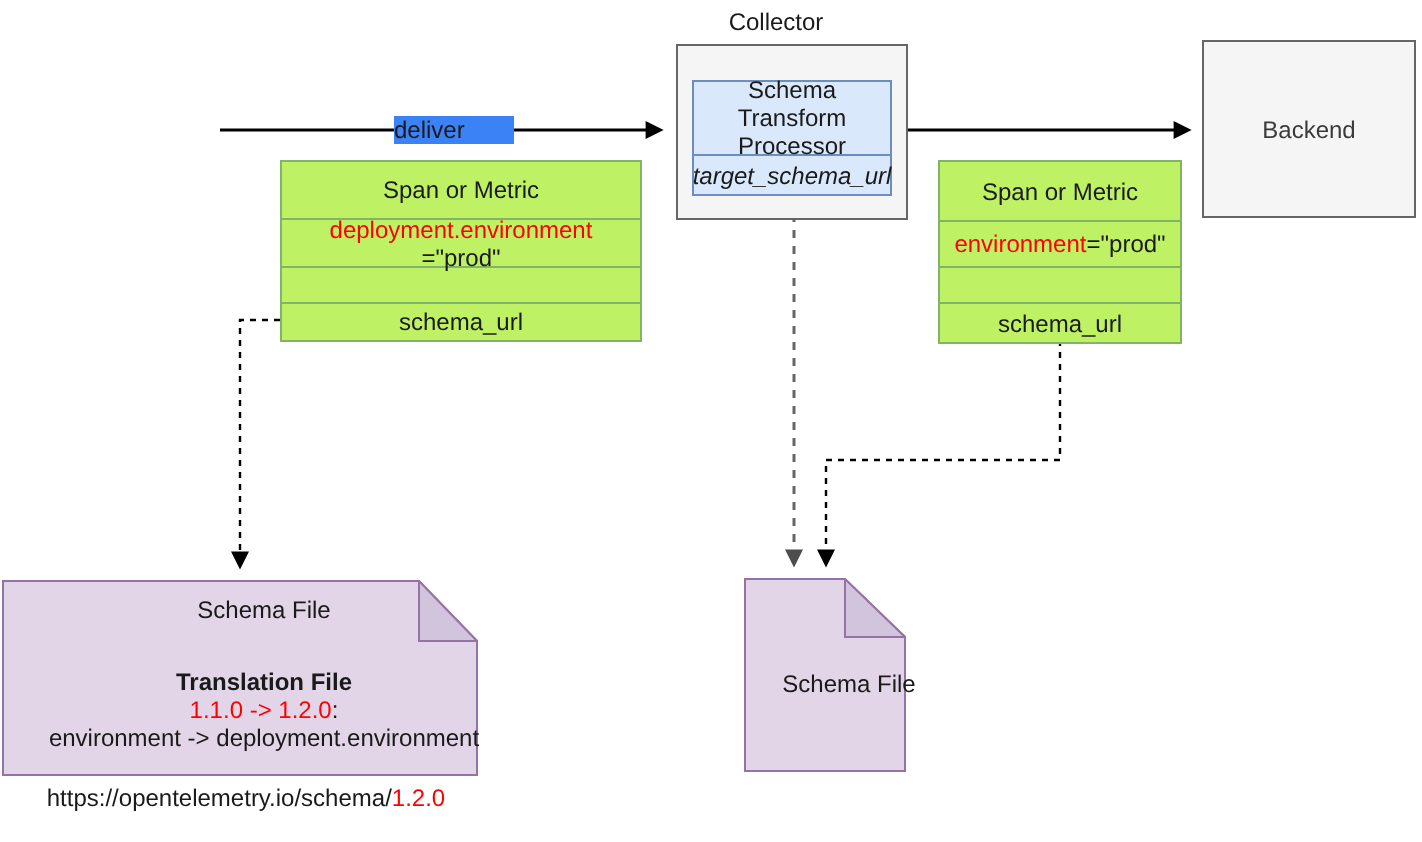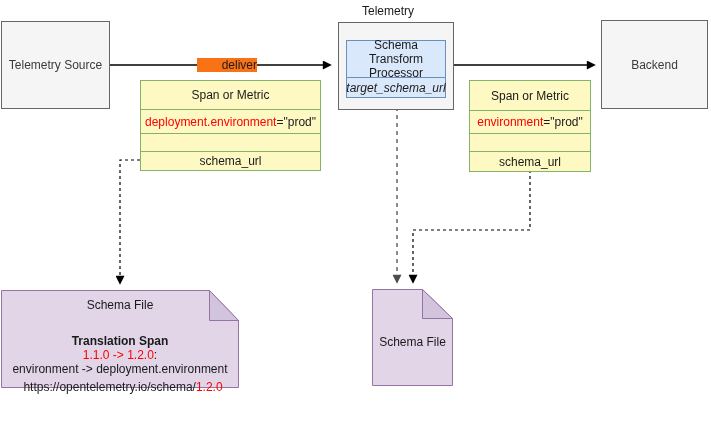--- a/index.html
+++ b/index.html
@@ -11,50 +11,50 @@
   .svg-layer { position:absolute; left:0; top:0; width:711px; height:421px; }
 
   .node {
     position:absolute; box-sizing:border-box;
     background:#F5F5F5; border:1px solid #666666;
     display:flex; align-items:center; justify-content:center;
     text-align:center; color:#3b3b3b;
   }
   .floating-label { position:absolute; text-align:center; color:#1a1a1a; }
   .edge-label {
-    position:absolute; text-align:right; background:#f97316;
+    position:absolute; text-align:left; background:#3b82f6;
     color:#1a1a1a; height:14px; line-height:14px;
   }
 
   .processor {
     position:absolute; left:346px; top:40px; width:100px; box-sizing:border-box;
     background:#DAE8FC; border:1px solid #6C8EBF; color:#1a1a1a;
   }
   .processor-title {
     height:37px; box-sizing:border-box; border-bottom:1px solid #6C8EBF;
     display:flex; align-items:center; justify-content:center;
     text-align:center; line-height:14px; padding:16px 2px;
   }
   .processor-row {
     height:19px; display:flex; align-items:center; justify-content:center;
     white-space:nowrap;
     font-style:italic;
   }
 
   .sm-table {
     position:absolute; box-sizing:border-box;
-    background:#fef9c3; border:1px solid #82B366; color:#1a1a1a;
+    background:#bef264; border:1px solid #82B366; color:#1a1a1a;
   }
   .sm-row {
     box-sizing:border-box; display:flex; align-items:center; justify-content:center;
     border-top:1px solid #82B366; white-space:nowrap; overflow:visible;
   }
   .sm-row:first-child { border-top:none; }
 
-  .doc { position:absolute; }
+  .doc { position:absolute;padding-left:24px; }
   .doc > svg { position:absolute; left:0; top:0; }
   .doc-text { position:absolute; left:0; right:0; text-align:center; color:#1a1a1a; white-space:nowrap; }
   .bold { font-weight:bold; }
   .red { color:#FF0000; }
 
   .url-label { position:absolute; text-align:center; color:#1a1a1a; white-space:nowrap; }
 </style>
 </head>
 <body>
 
@@ -74,42 +74,39 @@
 
     <path d="M454,65 H594" stroke="#000000" stroke-width="1.5" fill="none" marker-end="url(#arrowBlack)"></path>
 
     <path d="M140,160 H120 V283" stroke="#000000" stroke-width="1.2" fill="none" stroke-dasharray="3,3" marker-end="url(#arrowBlack)"></path>
 
     <path d="M397,99 V282" stroke="#666666" stroke-width="1.5" fill="none" stroke-dasharray="4,4" marker-end="url(#arrowGray)"></path>
 
     <path d="M530,170 V230 H413 V282" stroke="#000000" stroke-width="1.2" fill="none" stroke-dasharray="3,3" marker-end="url(#arrowBlack)"></path>
   </svg>
 
-  <div class="node" style="left:1px; top:21px; width:109px; height:88px;">
-    <span>Telemetry Source</span>
-  </div>
 
-  <div class="floating-label" style="left:338px; top:4px; width:100px;">Telemetry</div>
+  <div class="floating-label" style="left:338px; top:4px; width:100px;">Collector</div>
 
   <div class="node" style="left:338px; top:22px; width:116px; height:88px;"></div>
 
   <div class="processor">
     <div class="processor-title">Schema Transform Processor</div>
     <div class="processor-row">target_schema_url</div>
   </div>
 
   <div class="node" style="left:601px; top:20px; width:107px; height:89px;">
     <span>Backend</span>
   </div>
 
   <div class="edge-label" style="left:197px; top:58px; width:60px;">deliver</div>
 
   <div class="sm-table" style="left:140px; top:80px; width:181px;">
     <div class="sm-row" style="height:28px;">Span or Metric</div>
-    <div class="sm-row" style="height:24px;">
+    <div class="sm-row" style="height:24px;flex-direction:column;">
       <span class="red">deployment.environment</span>
         <span>="prod"</span>
     </div>
     <div class="sm-row" style="height:18px;"></div>
     <div class="sm-row" style="height:19px;">schema_url</div>
   </div>
 
   <div class="sm-table" style="left:469px; top:80px; width:122px;">
     <div class="sm-row" style="height:29px;">Span or Metric</div>
     <div class="sm-row" style="height:23px;">
@@ -119,33 +116,33 @@
     <div class="sm-row" style="height:18px;"></div>
     <div class="sm-row" style="height:20px;">schema_url</div>
   </div>
 
   <div class="doc" style="left:1px; top:290px; width:238px; height:98px;">
     <svg width="238" height="98" viewBox="0 0 238 98">
       <path d="M0.5,0.5 L208.5,0.5 L237.5,30.5 L237.5,97.5 L0.5,97.5 Z" fill="#E1D5E7" stroke="#9673A6" stroke-width="1"></path>
       <path d="M208.5,0.5 L208.5,30.5 L237.5,30.5 Z" fill="#D3C4DE" stroke="#9673A6" stroke-width="1"></path>
     </svg>
     <div class="doc-text" style="top:8px;">Schema File</div>
-    <div class="doc-text bold" style="top:44px;">Translation Span</div>
+    <div class="doc-text bold" style="top:44px;">Translation File</div>
     <div class="doc-text" style="top:58px;">
       <span class="red">1.1.0 -&gt; 1.2.0</span><span>:</span>
     </div>
     <div class="doc-text" style="top:72px;">environment -&gt; deployment.environment</div>
   </div>
 
   <div class="doc" style="left:372px; top:289px; width:81px; height:97px;">
     <svg width="81" height="97" viewBox="0 0 81 97">
       <path d="M0.5,0.5 L50.5,0.5 L80.5,29.5 L80.5,96.5 L0.5,96.5 Z" fill="#E1D5E7" stroke="#9673A6" stroke-width="1"></path>
       <path d="M50.5,0.5 L50.5,29.5 L80.5,29.5 Z" fill="#D3C4DE" stroke="#9673A6" stroke-width="1"></path>
     </svg>
     <div class="doc-text" style="top:46px;">Schema File</div>
   </div>
 
-  <div class="url-label" style="left:3px; top:380px; width:240px;">
+  <div class="url-label" style="left:3px; top:392px; width:240px;">
     <span>https://opentelemetry.io/schema/</span><span class="red">1.2.0</span>
   </div>
 
 
 </div>
 
 </body></html>

